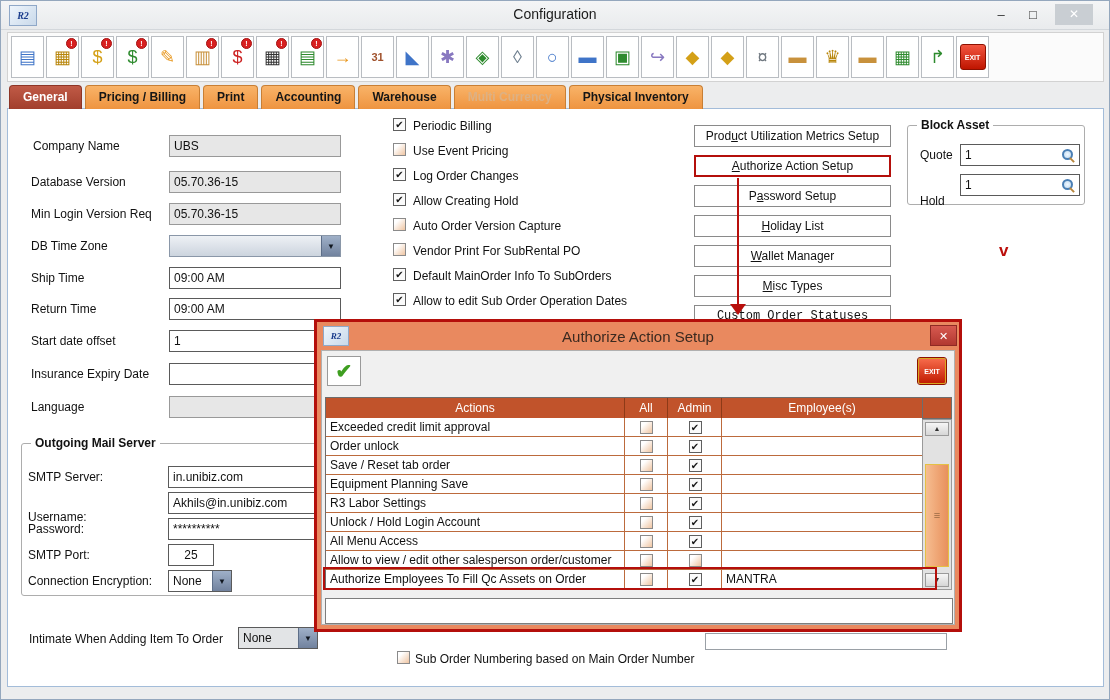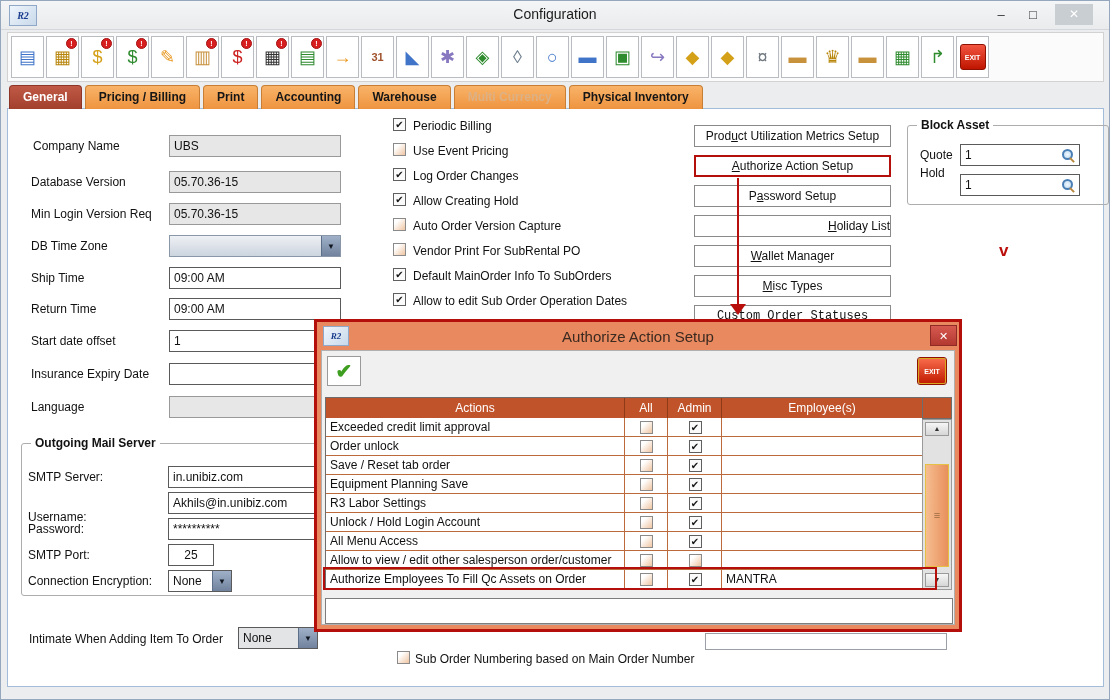--- a/index.html
+++ b/index.html
@@ -182,28 +182,28 @@
       <div class="tab sel">General</div>
       <div class="tab">Pricing / Billing</div>
       <div class="tab">Print</div>
       <div class="tab">Accounting</div>
       <div class="tab">Warehouse</div>
       <div class="tab dis">Multi Currency</div>
       <div class="tab">Physical Inventory</div>
     </div>
   <div class="panel"></div>
 
-  <div class="group" style="left:906px;top:124px;width:202px;height:80px">
+  <div class="group" style="left:906px;top:124px;width:178px;height:80px">
     <div class="gtitle">Block Asset</div>
     <div class="lbl" style="left:12px;top:22px">Quote</div>
     <div class="fld" style="left:52px;top:18px;width:120px;padding-right:20px">
       <span class="val">1</span>
       <span class="mag"></span>
     </div>
-    <div class="lbl" style="left:12px;top:40px">Hold</div>
+    <div class="lbl" style="left:12px;top:68px">Hold</div>
     <div class="fld" style="left:52px;top:48px;width:120px;padding-right:20px">
       <span class="val">1</span>
       <span class="mag"></span>
     </div>
   </div>
 
   <div class="group" style="left:20px;top:442px;width:316px;height:153px;background:#fff" id="mailgroup">
     <div class="gtitle">Outgoing Mail Server</div>
   <div class="rlbl" style="left: 6px; top: 26px;">SMTP Server:</div>
       <div class="fld" style="left: 146px; top: 22px; width: 150px;">
@@ -408,17 +408,17 @@
     <div class="lbl" style="left: 412px; top: 218px;">Auto Order Version Capture</div>
     <span class="cb" style="left: 392px; top: 242px;"></span>
     <div class="lbl" style="left: 412px; top: 243px;">Vendor Print For SubRental PO</div>
     <span class="cb checked" style="left: 392px; top: 267px;">✔</span>
     <div class="lbl" style="left: 412px; top: 268px;">Default MainOrder Info To SubOrders</div>
     <span class="cb checked" style="left: 392px; top: 292px;">✔</span>
     <div class="lbl" style="left: 412px; top: 293px;">Allow to edit Sub Order Operation Dates</div>
     <div class="sbtn" style="top: 124px;">Prod<u>u</u>ct Utilization Metrics Setup</div>
     <div class="sbtn hl" style="top: 154px;"><u>A</u>uthorize Action Setup</div>
     <div class="sbtn" style="top: 184px;">P<u>a</u>ssword Setup</div>
-    <div class="sbtn" style="top: 214px; text-align: right;"><u>H</u>oliday List</div>
+    <div class="sbtn" style="top: 214px;"><u>H</u>oliday List</div>
     <div class="sbtn" style="top: 244px;"><u>W</u>allet Manager</div>
     <div class="sbtn" style="top: 274px;"><u>M</u>isc Types</div>
     <div class="sbtn" style="top: 304px; font-family: Liberation Mono, monospace;"><u>C</u>ustom Order Statuses</div>
   </div>
 
 </body></html>

